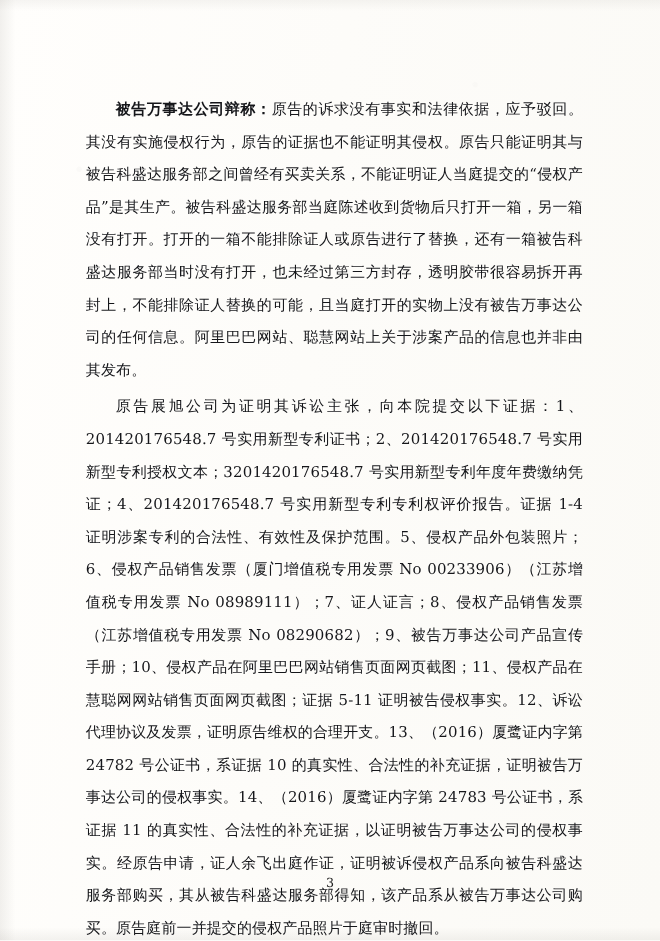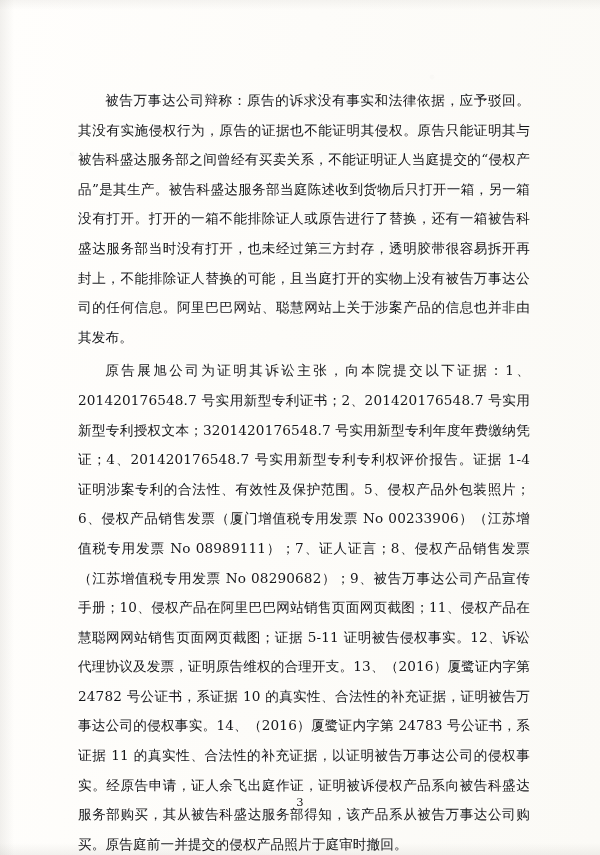--- a/index.html
+++ b/index.html
@@ -46,21 +46,21 @@
     letter-spacing: 0.15px;
     margin: 0;
   }
   .para + .para {
     margin-top: 4px;
   }
   .indent {
     text-indent: 2em;
   }
   .bold-lead {
-    font-weight: normal;
+    font-weight: bold;
   }
   .page-number {
     position: absolute;
     left: 0;
     right: 0;
     top: 795px;
     text-align: center;
     font-size: 11.5px;
     color: #222;
     font-family: "DejaVu Serif", "Liberation Serif", serif;

